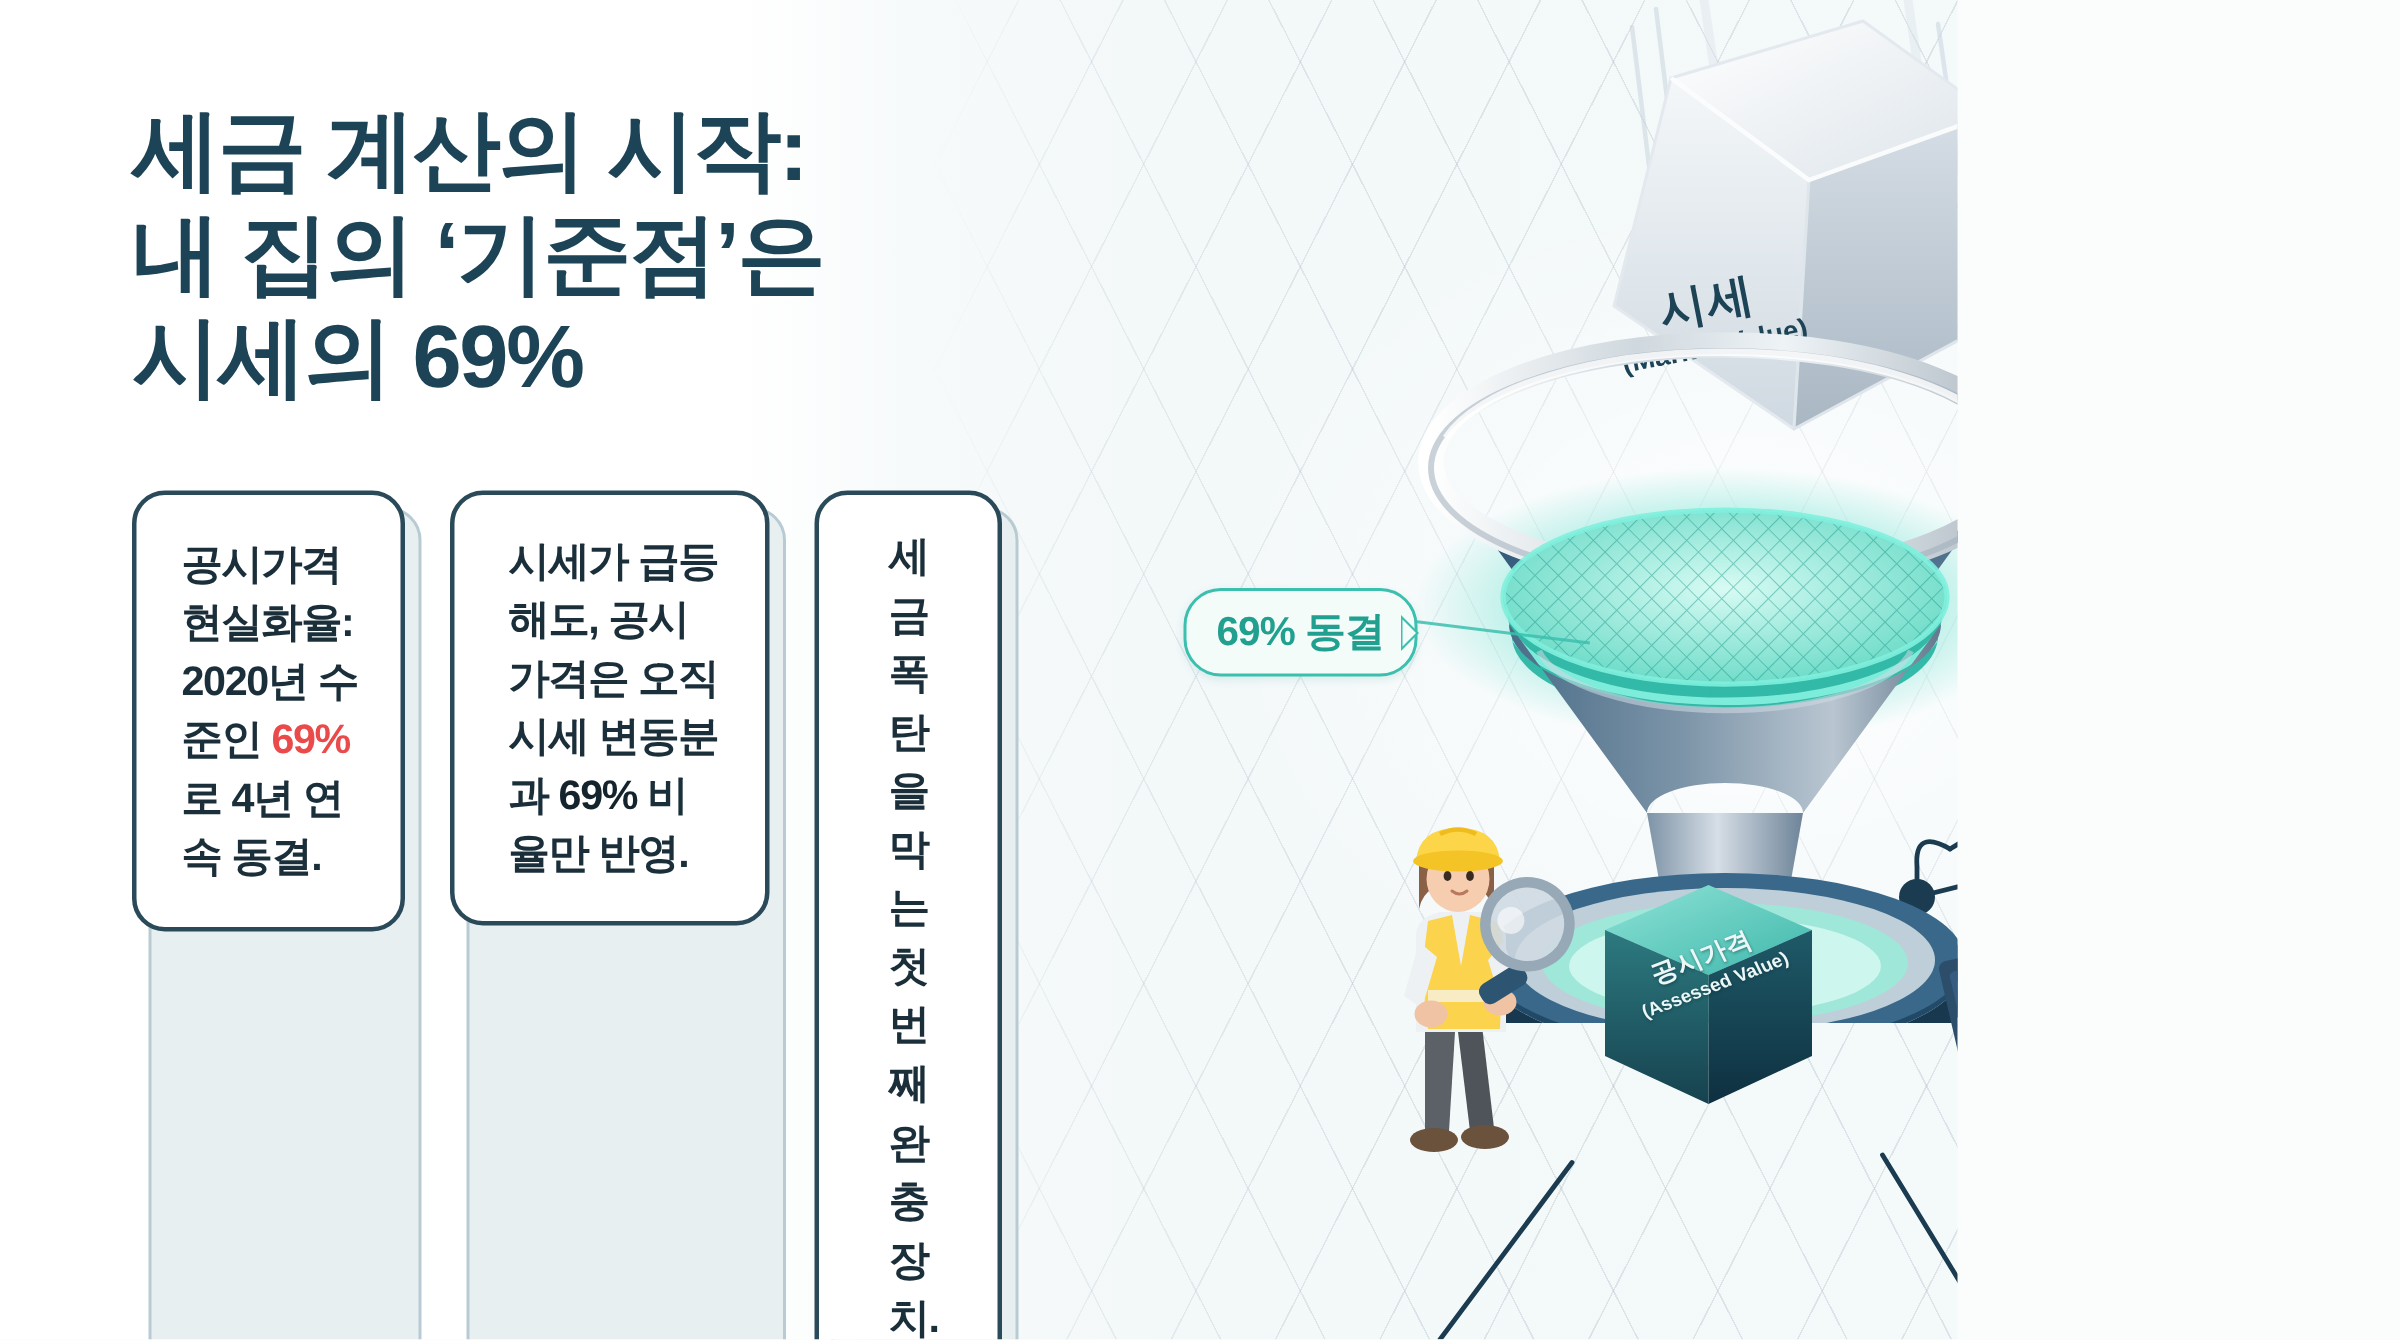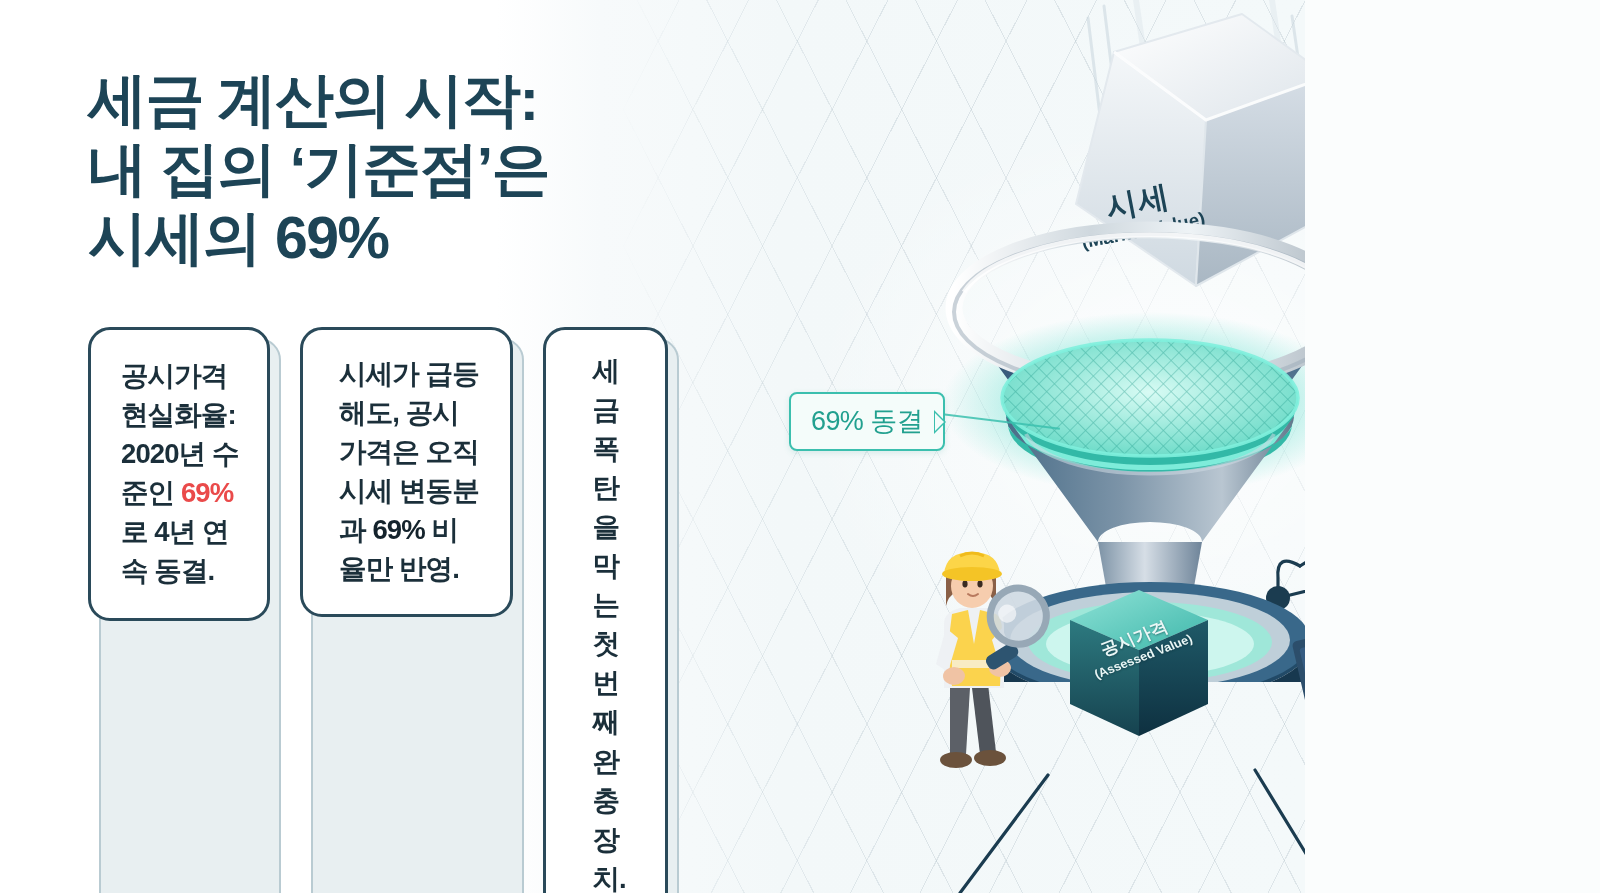--- a/index.html
+++ b/index.html
@@ -84,23 +84,23 @@
   }
   .cube-label .kr{ font-size:31px; font-weight:900; letter-spacing:1px; line-height:1; display:block;}
   .cube-label .en{ font-size:18.5px; font-weight:700; line-height:1.15; display:block; margin-top:3px;}
 
   
   #funnel{ position:absolute; left:930px; top:212px; width:440px; height:470px; }
 
   
   #callout{
     position:absolute; left:789px; top:392px;
-    background:#f4fcfa; border:2.5px solid #3bbfae; border-radius:8px;
+    background:#f4fcfa; border:2.5px solid #3bbfae; border-radius:25px;
     padding:9px 20px 10px;
-    font-size:27px; font-weight:400; color:#22a08f; letter-spacing:-.6px;
+    font-size:27px; font-weight:700; color:#22a08f; letter-spacing:-.6px;
     box-shadow:0 2px 6px rgba(60,160,150,.16);
   }
   #callout::after{
     content:""; position:absolute; right:-15px; top:50%; margin-top:-12px;
     width:0;height:0;border:12px solid transparent;border-left-color:#3bbfae;
   }
   #callout::before{
     content:""; position:absolute; right:-10px; top:50%; margin-top:-9px; z-index:2;
     width:0;height:0;border:9px solid transparent;border-left-color:#f4fcfa;
   }

